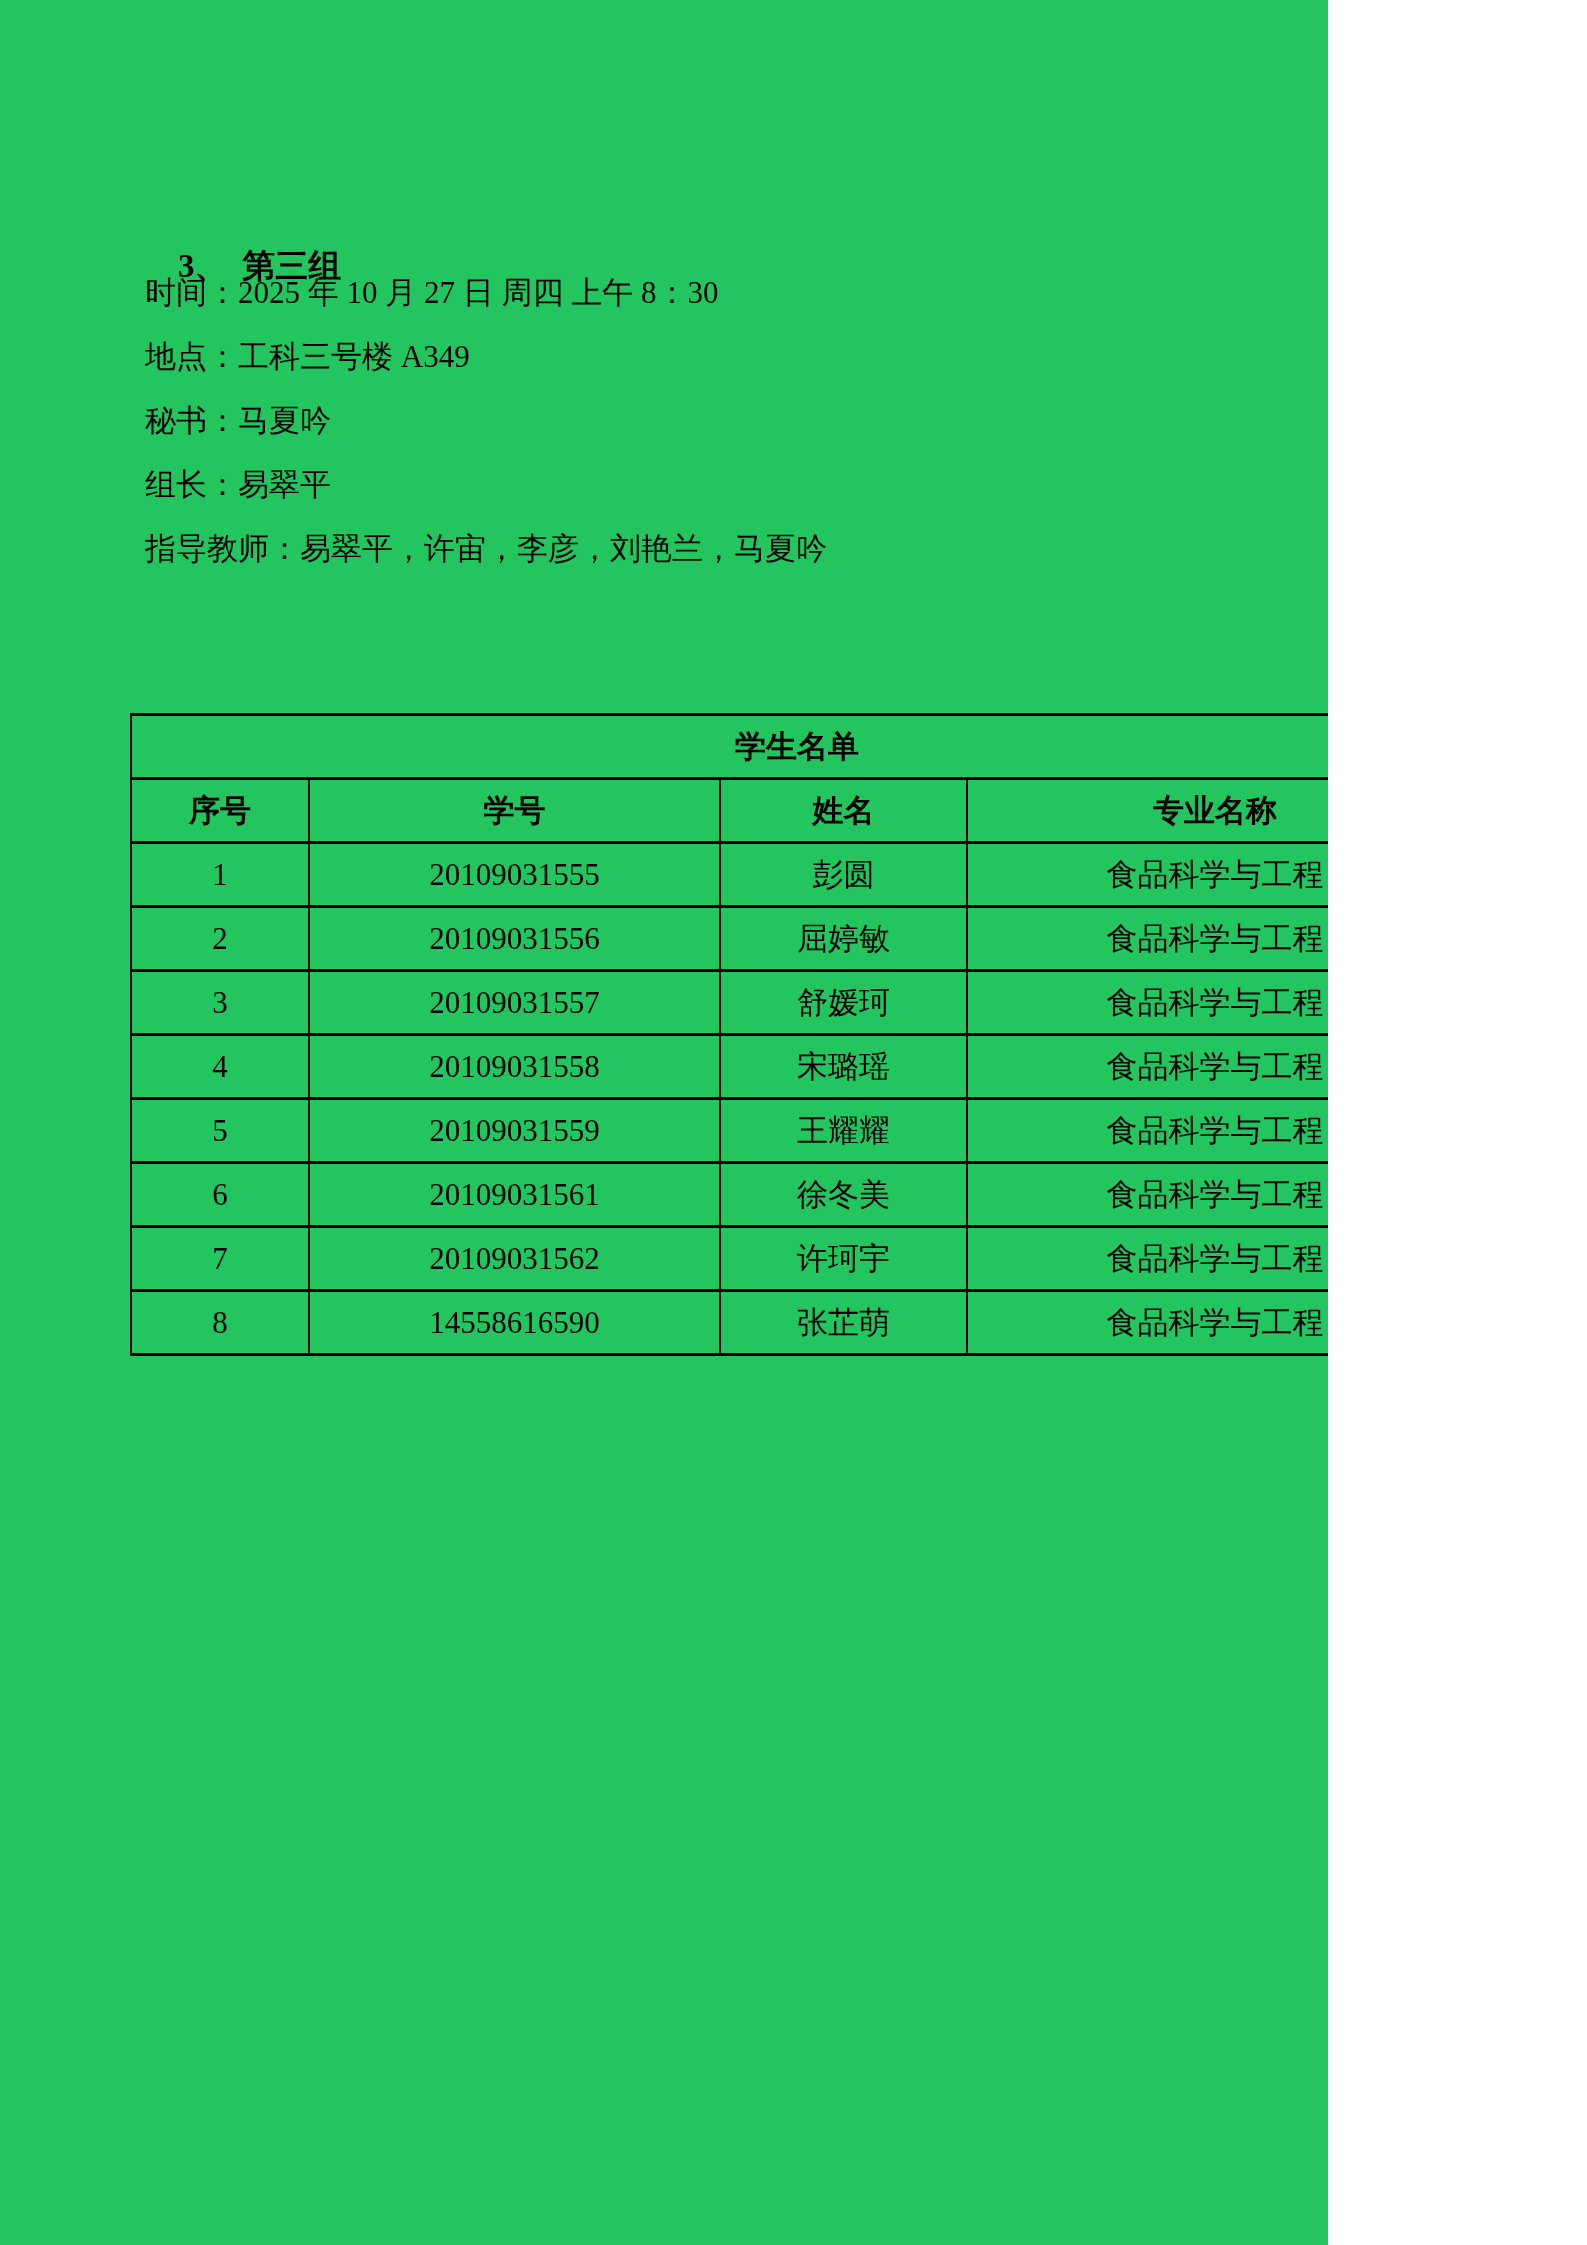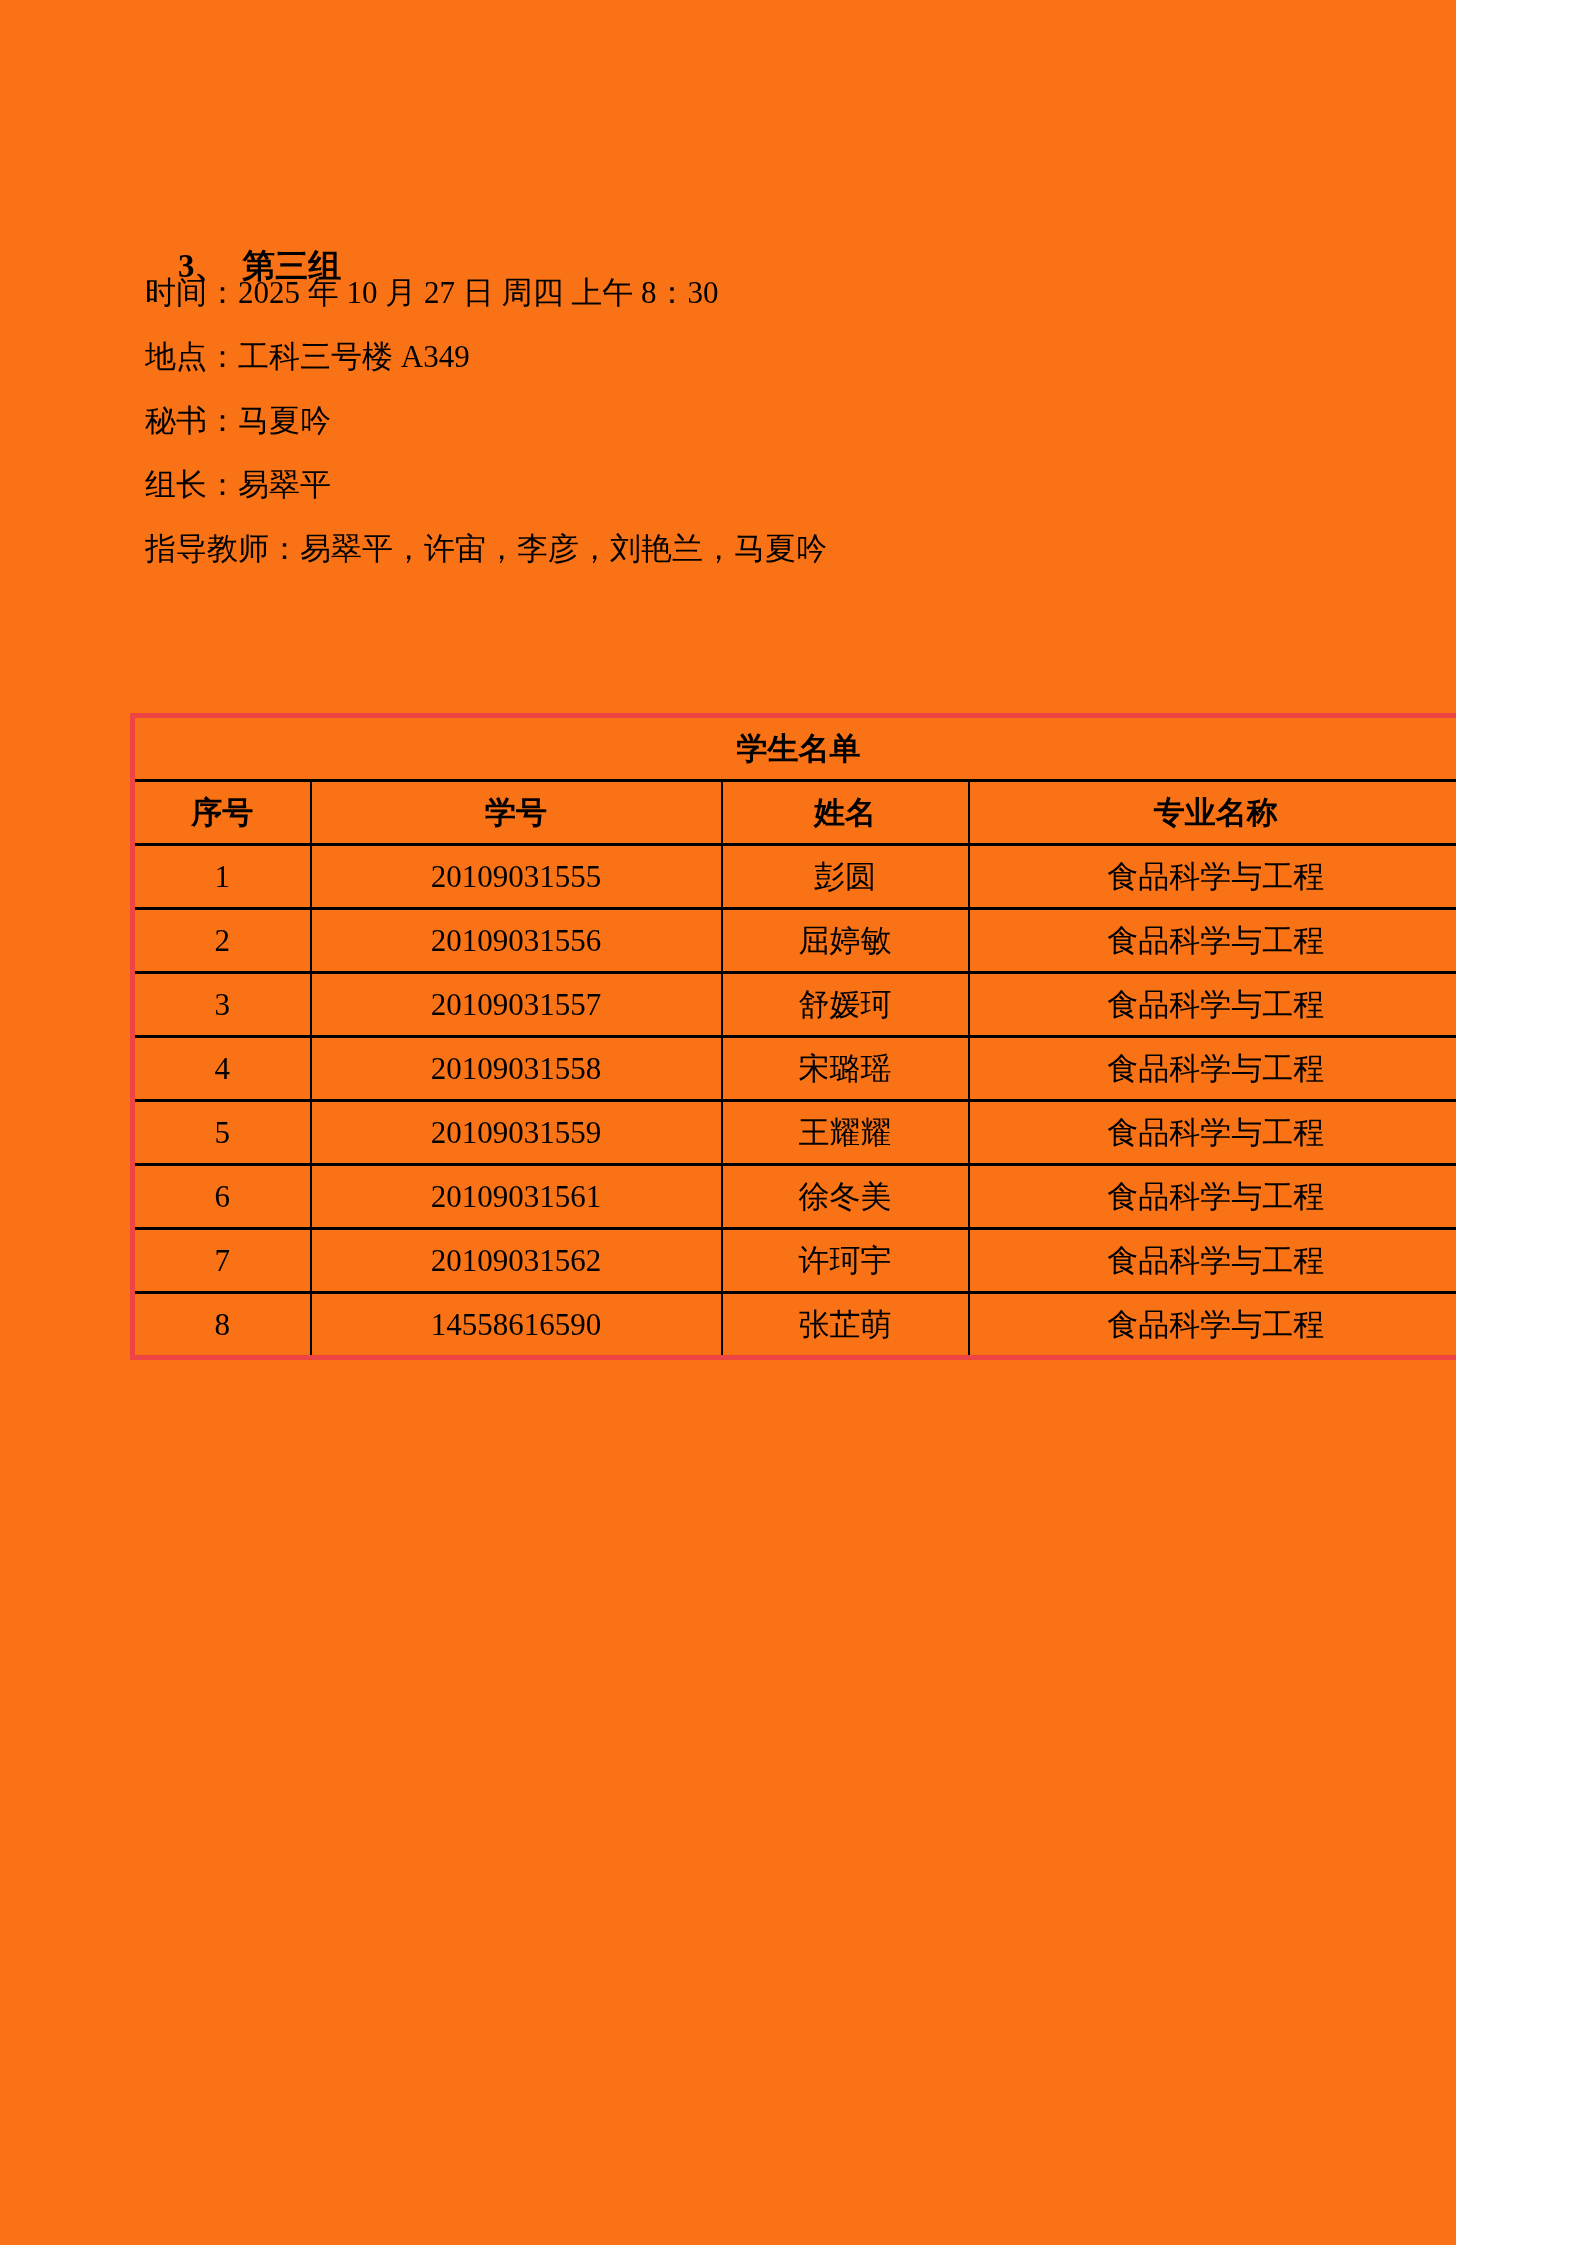--- a/index.html
+++ b/index.html
@@ -4,23 +4,23 @@
 <style>
   html, body {
     margin: 0;
     padding: 0;
     background: #ffffff;
     color: #000000;
     font-family: "Liberation Serif", "DejaVu Serif", serif;
   }
   .page {
     position: relative;
-    width: 1456px;
+    width: 1328px;
     height: 2245px;
-    background: #f97316;
+    background: #22c55e;
     overflow: hidden;
   }
   .heading {
     position: absolute;
     left: 145px;
     top: 206px;
     font-size: 33px;
     font-weight: bold;
     line-height: 40px;
     white-space: pre;
@@ -40,21 +40,21 @@
     font-size: 31px;
     white-space: pre;
   }
   table.roster {
     position: absolute;
     left: 130px;
     top: 713px;
     width: 1332px;
     border-collapse: collapse;
     table-layout: fixed;
-    border: 5px solid #ef4444;
+    border: 2px solid #ef4444;
   }
   table.roster td {
     border-left: 2px solid #000000;
     border-right: 2px solid #000000;
     border-top: 3px solid #000000;
     border-bottom: 3px solid #000000;
     height: 61px;
     text-align: center;
     vertical-align: middle;
     font-size: 31px;

